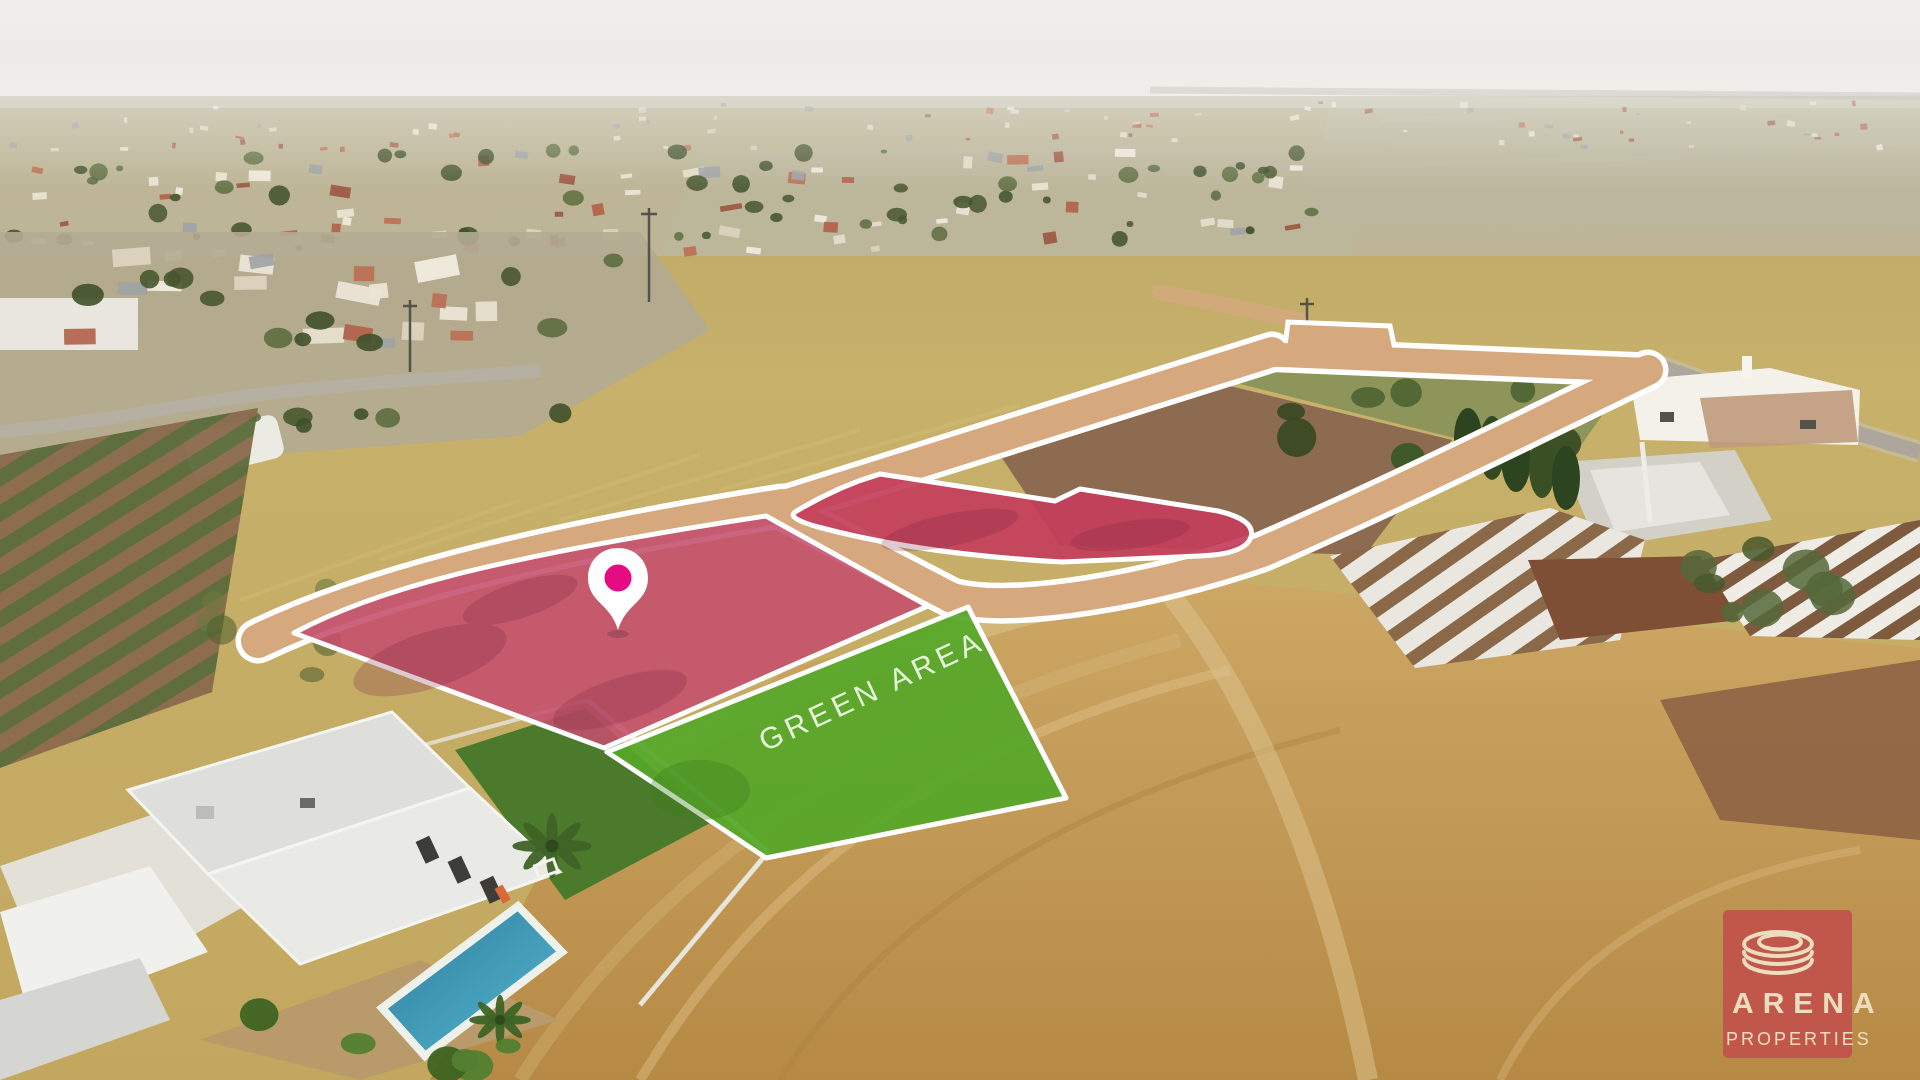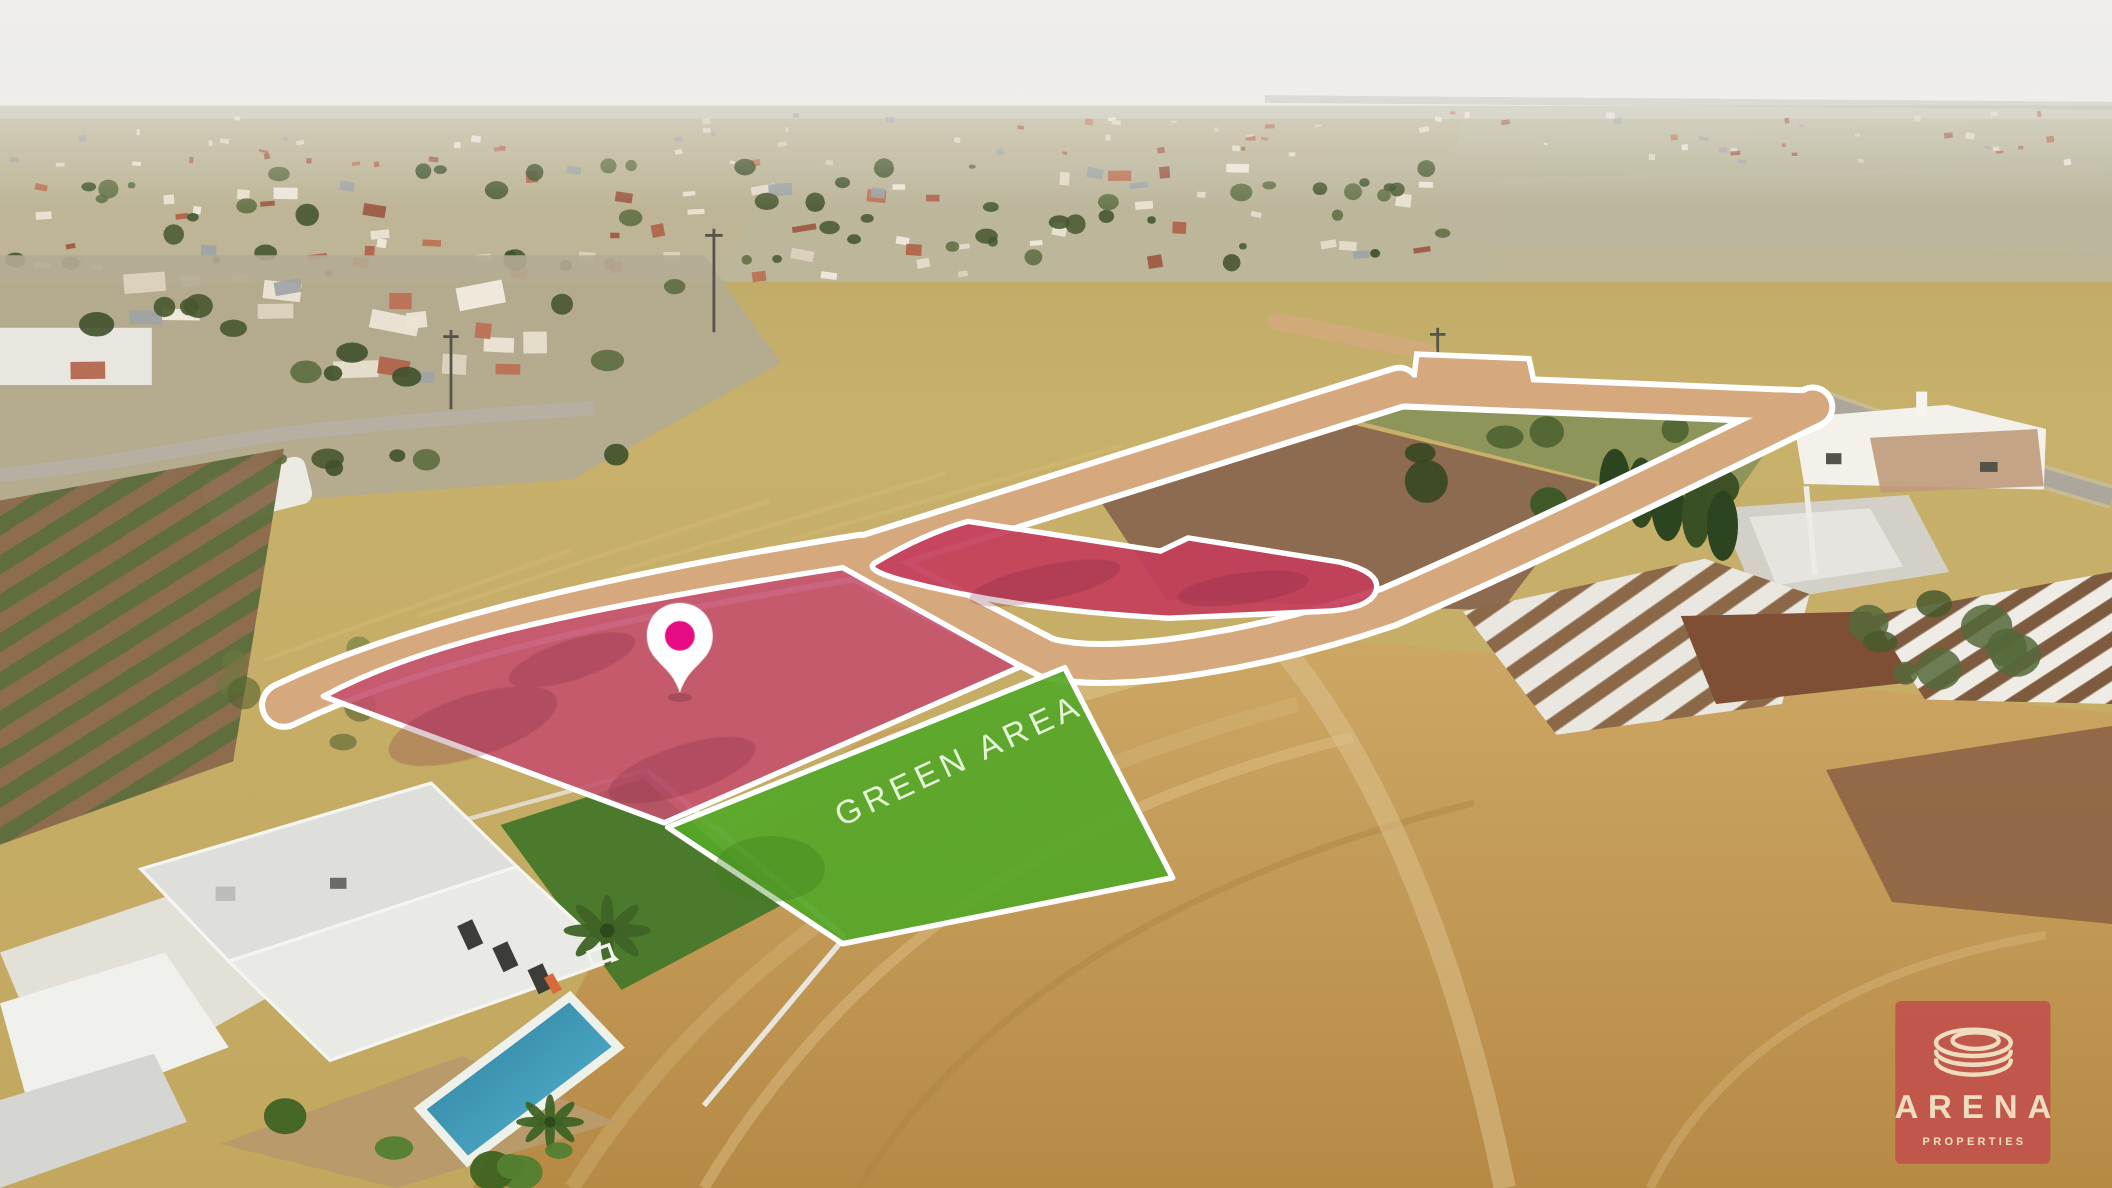--- a/index.html
+++ b/index.html
@@ -1,24 +1,24 @@
 <!DOCTYPE html>
 <html><head>
 <meta charset="utf-8">
 <style>
   html,body{margin:0;padding:0;background:#222;}
   #stage{position:relative;width:1920px;height:1080px;overflow:hidden;
          font-family:"Liberation Sans",sans-serif;}
   #scene{position:absolute;left:0;top:0;}
-  .logo{position:absolute;left:1723px;top:910px;width:141px;height:148px;
+  .logo{position:absolute;left:1723px;top:910px;width:129px;height:148px;
         background:var(--logoBg,#c2544b);border-radius:5px;opacity:.95;
-        display:flex;flex-direction:column;align-items:center;justify-content:center;}
+        display:flex;flex-direction:column;justify-content:center;}
   .logo-name{color:var(--logoFg,#f0e1c5);font-size:30px;font-weight:bold;
              letter-spacing:9px;padding-left:9px;margin-top:4px;line-height:1;}
-  .logo-sub{color:var(--logoFg,#f0e1c5);font-size:10px;font-weight:700;
+  .logo-sub{color:var(--logoFg,#f0e1c5);font-size:18px;font-weight:400;
             letter-spacing:3px;padding-left:3px;margin-top:12px;line-height:1;}
   .ga-label{font-size:30px;letter-spacing:5px;fill:#ecf9e2;opacity:.95;}
 </style>
 </head>
 <body>
 
 <div id="stage" style="--road: #d5a97d; --plotA: #c44f6c; --plotB: #c33e5b; --green: #55a728; --pin: #e50b82; --outline: #ffffff; --logoBg: #c2544b; --logoFg: #f0e1c5;">
 <svg id="scene" width="1920" height="1080" viewBox="0 0 1920 1080">
   <defs>
     <linearGradient id="skyG" x1="0" y1="0" x2="0" y2="1">

